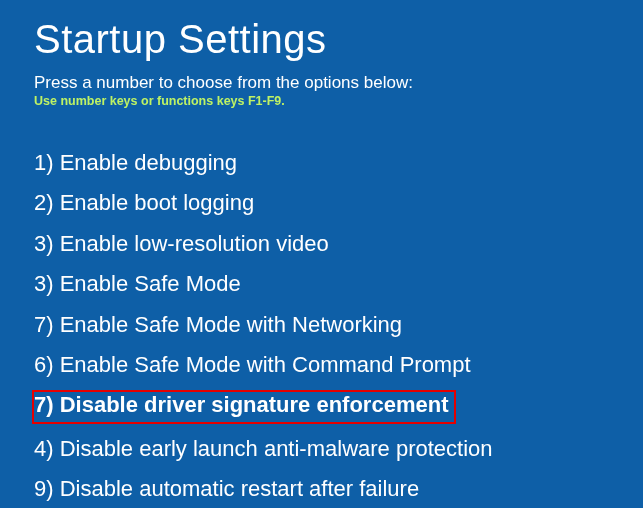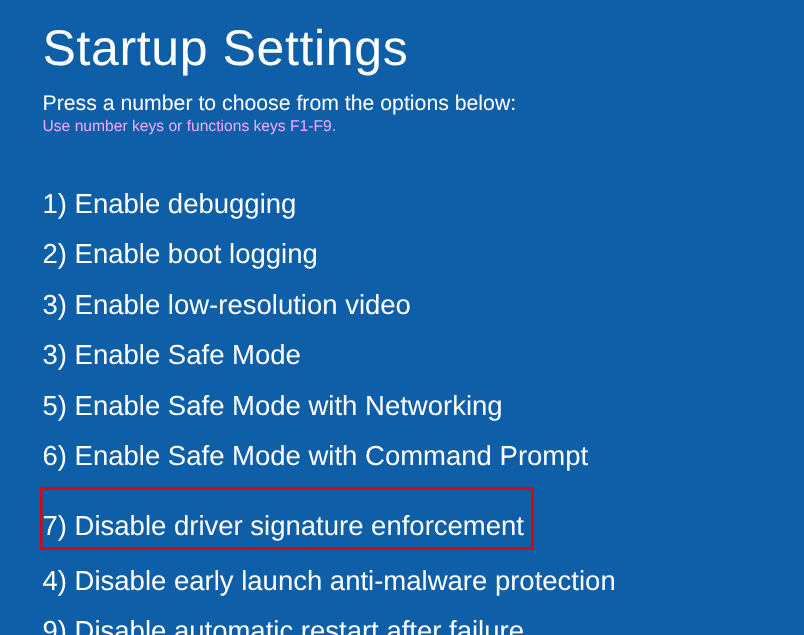--- a/index.html
+++ b/index.html
@@ -25,50 +25,51 @@
       line-height: 1.05;
     }
     .subtitle {
       font-size: 17px;
       font-weight: 300;
       margin-bottom: 0;
       line-height: 1.3;
     }
     .hint {
       font-size: 12.5px;
-      font-weight: 400;
+      font-weight: 700;
       margin-bottom: 40px;
-      color: #f0abfc;
+      color: #bef264;
     }
     .option {
       font-size: 22px;
       font-weight: 300;
       line-height: 1.2;
       margin-bottom: 10px;
       padding: 2px 4px 2px 0;
       display: inline-block;
       clear: both;
     }
     .row {
       display: block;
     }
     .highlight {
       border: 2.5px solid #e60000;
-      padding: 16px 6px 3px 0;
+      padding: 0 6px 3px 0;
       margin-left: -2px;
+      font-weight: bold;
     }
   </style>
 </head>
 <body>
 
 <div class="title">Startup Settings</div>
 <div class="subtitle">Press a number to choose from the options below:</div>
 <div class="hint">Use number keys or functions keys F1-F9.</div>
 
 <div class="row"><span class="option">1) Enable debugging</span></div>
 <div class="row"><span class="option">2) Enable boot logging</span></div>
 <div class="row"><span class="option">3) Enable low-resolution video</span></div>
 <div class="row"><span class="option">3) Enable Safe Mode</span></div>
-<div class="row"><span class="option">5) Enable Safe Mode with Networking</span></div>
+<div class="row"><span class="option">7) Enable Safe Mode with Networking</span></div>
 <div class="row"><span class="option">6) Enable Safe Mode with Command Prompt</span></div>
 <div class="row"><span class="option highlight">7) Disable driver signature enforcement</span></div>
 <div class="row"><span class="option">4) Disable early launch anti-malware protection</span></div>
 <div class="row"><span class="option">9) Disable automatic restart after failure</span></div>
 
 </body></html>

